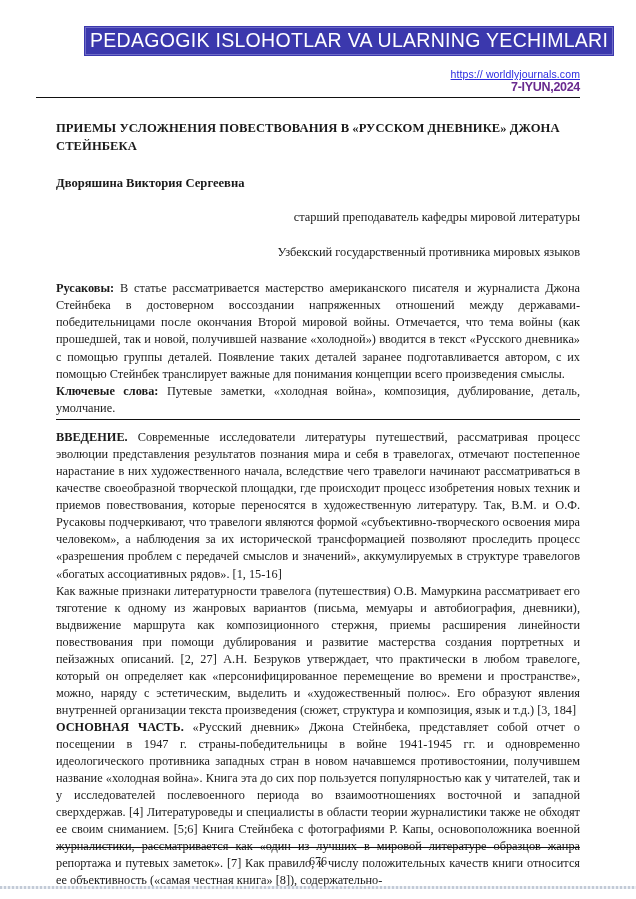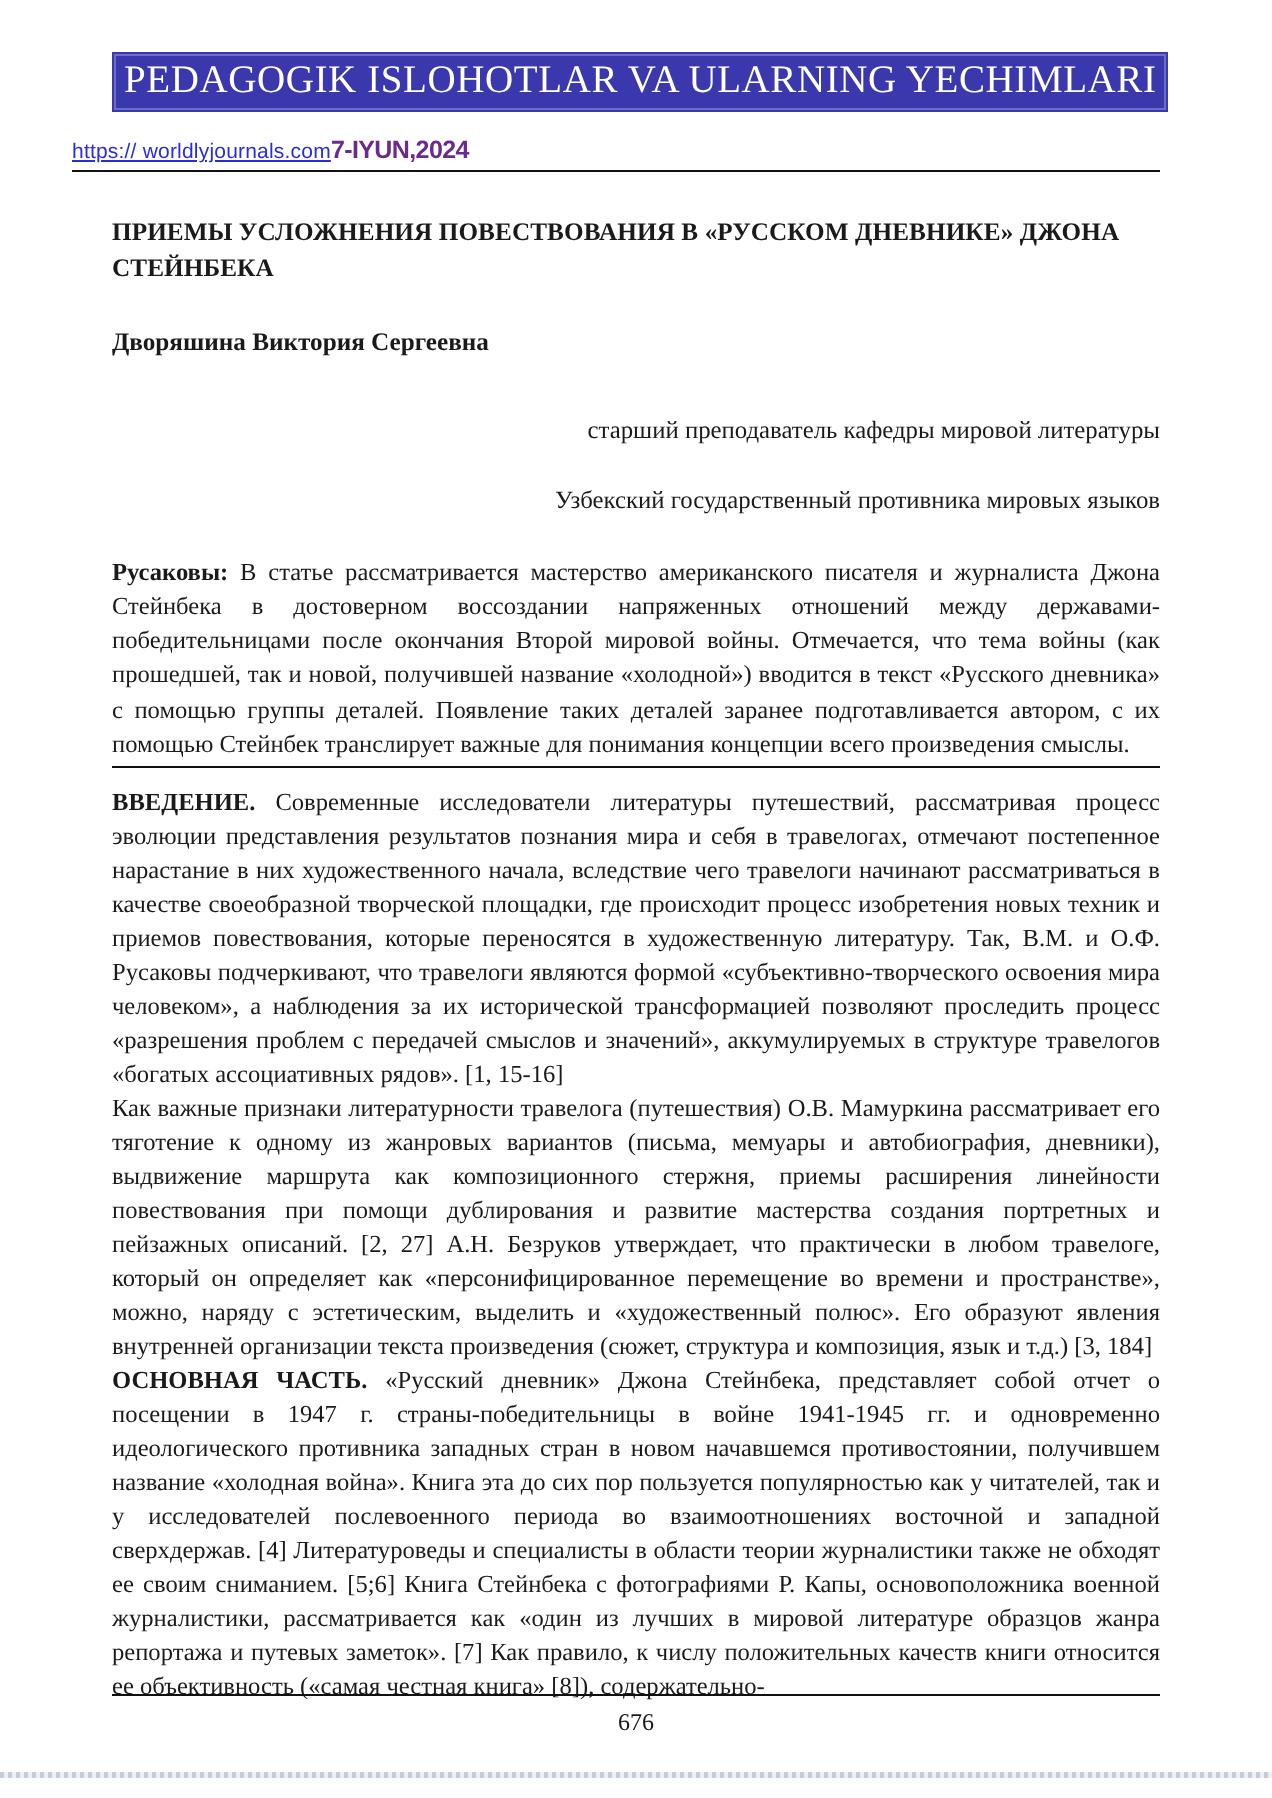--- a/index.html
+++ b/index.html
@@ -27,37 +27,40 @@
 
   
   .banner-wrap {
     padding: 26px 56px 0 56px;
     text-align: center;
   }
   .banner {
     display: inline-block;
     background: #3b38ad;
     color: #ffffff;
-    font-family: Liberation Serif, serif;
+    font-family: Liberation Sans, sans-serif;
     font-size: 19.5px;
     line-height: 1.18;
     letter-spacing: 0.3px;
     padding: 2px 5px 3px 5px;
     white-space: nowrap;
     border: 1px solid #3b38ad;
     box-shadow: 0 0 0 1px #6f6cc8 inset;
+    margin-left: 28px;
   }
 
   
   .header-row {
     margin: 12px 56px 0 36px;
     display: flex;
     align-items: flex-end;
+    justify-content: space-between;
     border-bottom: 1.6px solid #111;
     padding-bottom: 3px;
+    flex-direction: column;
   }
   .journal-url {
     font-family: "Liberation Sans", "DejaVu Sans", sans-serif;
     font-size: 10.5px;
     color: #2b2be0;
     text-decoration: underline;
     letter-spacing: 0.1px;
   }
   .issue-date {
     font-family: "Liberation Sans", "DejaVu Sans", sans-serif;
@@ -83,21 +86,21 @@
 
   .author {
     text-align: left;
     font-weight: bold;
     font-size: 12.6px;
     margin-top: 20px;
   }
   .affil {
     text-align: right;
     font-size: 12.4px;
-    margin-top: 29px;
+    margin-top: 19px;
   }
   .affil.second {
     margin-top: 20px;
   }
 
   .abstract {
     margin-top: 20px;
     font-size: 12.3px;
     line-height: 1.40;
     text-align: justify;
@@ -174,20 +177,24 @@
 
     <div class="affil">старший преподаватель кафедры мировой литературы</div>
 
     <div class="affil second">Узбекский государственный противника мировых языков</div>
 
     <div class="abstract">
       <b>Русаковы:</b>
       <span>В статье рассматривается мастерство американского писателя и журналиста Джона Стейнбека в достоверном воссоздании напряженных отношений между державами-победительницами после окончания Второй мировой войны. Отмечается, что тема войны (как прошедшей, так и новой, получившей название «холодной») вводится в текст «Русского дневника» с помощью группы деталей. Появление таких деталей заранее подготавливается автором, с их помощью Стейнбек транслирует важные для понимания концепции всего произведения смыслы.</span>
     </div>
 
+    <div class="keywords">
+      <b>Ключевые слова:</b>
+      <span>Путевые заметки, «холодная война», композиция, дублирование, деталь, умолчание.</span>
+    </div>
 
     <div class="rule-under-abstract"></div>
 
     <div class="body-text">
       <p>
         <b>ВВЕДЕНИЕ.</b>
         <span>Современные исследователи литературы путешествий, рассматривая процесс эволюции представления результатов познания мира и себя в травелогах, отмечают постепенное нарастание в них художественного начала, вследствие чего травелоги начинают рассматриваться в качестве своеобразной творческой площадки, где происходит процесс изобретения новых техник и приемов повествования, которые переносятся в художественную литературу. Так, В.М. и О.Ф. Русаковы подчеркивают, что травелоги являются формой «субъективно-творческого освоения мира человеком», а наблюдения за их исторической трансформацией позволяют проследить процесс «разрешения проблем с передачей смыслов и значений», аккумулируемых в структуре травелогов «богатых ассоциативных рядов». [1, 15-16]</span>
       </p>
       <p>
         <b></b>

